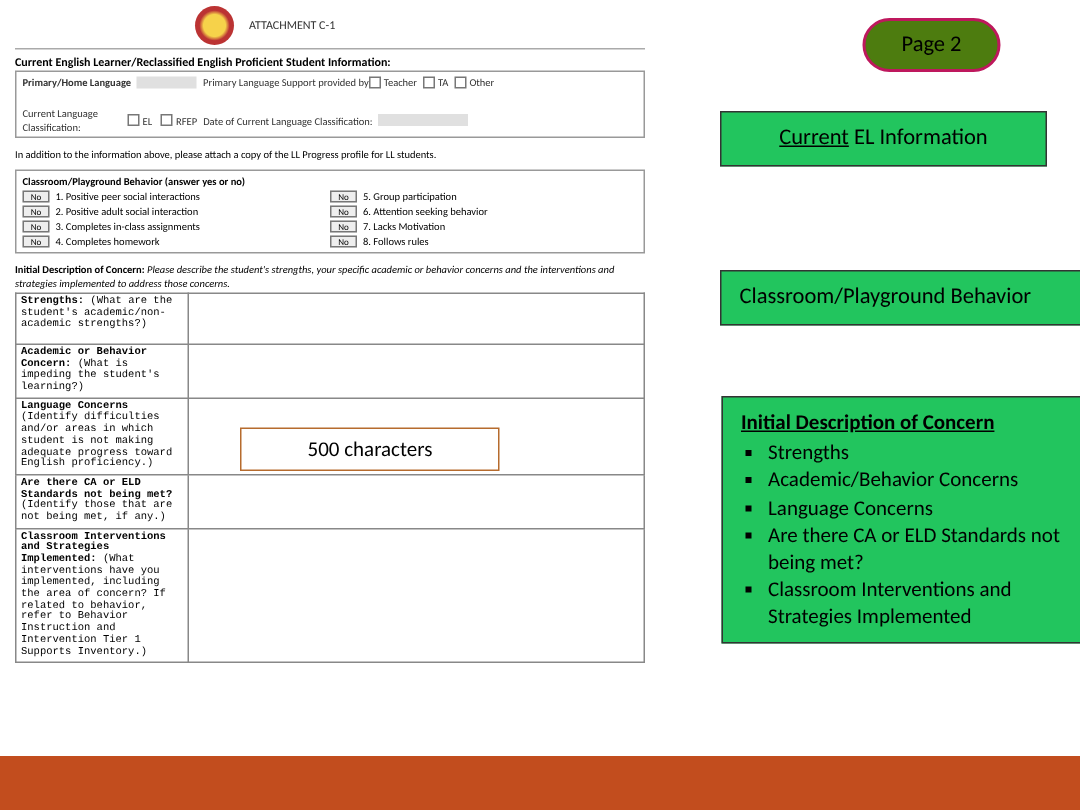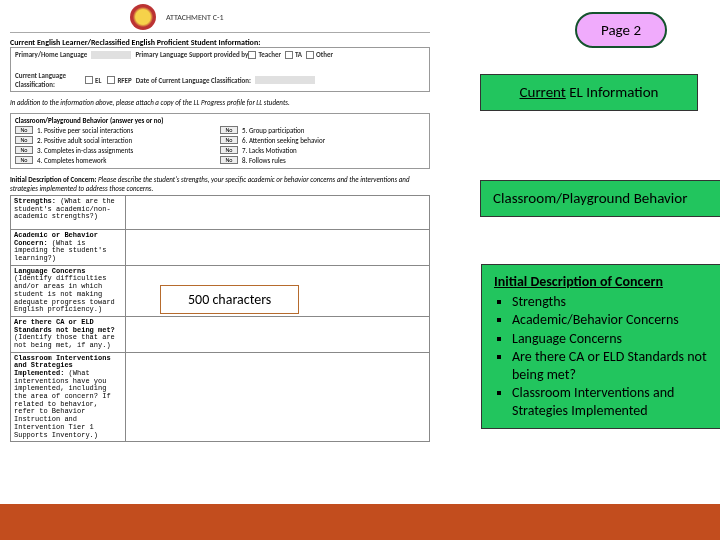--- a/index.html
+++ b/index.html
@@ -37,28 +37,28 @@
     font-size: 8px; font-weight: bold; color: #000;
     margin-top: 4px;
   }
   .form-block {
     border: 1px solid #999;
     font-size: 7px;
     color: #333;
     margin-bottom: 6px;
     background: #fff;
   }
-  .form-row { display: flex; align-items: center; padding: 2px 4px; font-weight: bold; }
+  .form-row { display: flex; align-items: center; padding: 2px 4px; }
   .gray-box { background: #e0e0e0; width: 40px; height: 8px; margin: 0 4px; display: inline-block; }
   .gray-box.wide { width: 60px; }
   .small-chk { width: 8px; height: 8px; border: 1px solid #777; display: inline-block; margin-right: 2px; }
   .behavior-block { border: 1px solid #999; font-size: 7px; padding: 2px 4px; margin-bottom: 6px; }
   .behav-cols { display: flex; }
   .behav-col { width: 50%; }
-  .behav-item { display: flex; margin: 1px 0; }
+  .behav-item { display: flex; align-items: center; margin: 1px 0; }
   .no-box {
     border: 1px solid #777; background: #eee;
     width: 18px; height: 8px; font-size: 6px;
     display: inline-flex; align-items: center; justify-content: center;
     margin-right: 4px;
   }
   .concern-intro { font-size: 7px; margin-bottom: 2px; }
   .concern-table { border-collapse: collapse; width: 100%; font-family: Liberation Mono, monospace; }
   .concern-table td {
     border: 1px solid #888;
@@ -66,42 +66,42 @@
     vertical-align: top;
     padding: 2px 3px;
   }
   .concern-table td.label-cell { width: 115px; line-height: 1.1; }
   .char-box {
     position: absolute;
     left: 160px;
     top: 285px;
     border: 1px solid #b66b2d;
     background: #fff;
-    padding: 5px 27px;
+    padding: 5px 44px;
     font-size: 14px;
     color: #000;
   }
   
   .annot {
     position: absolute;
     border: 1px solid #333;
     background: #22c55e;
     font-size: 15px;
     line-height: 1.25;
     padding: 8px 12px;
     color: #000;
   }
   .page-pill {
     position: absolute;
     left: 575px; top: 12px;
-    border: 2px solid #14532d;
+    border: 2px solid #be185d;
     border-radius: 22px;
     padding: 7px 24px;
     font-size: 15px;
-    background: #f0abfc;
+    background: #4d7c0f;
   }
   .annot.el { left: 480px; top: 74px; width: 218px; text-align: center; }
   .annot.el span.u { text-decoration: underline; }
   .annot.behav { left: 480px; top: 180px; width: 258px; }
   .annot.concern { left: 450px; top: 264px; width: 258px; font-size: 14px; margin-left: 31px; }
   .annot.concern .title { font-weight: bold; text-decoration: underline; }
   .annot.concern ul { margin: 2px 0 0 4px; padding-left: 14px; }
   .annot.concern li { margin-bottom: 1px; list-style: square; }
   .footer-bar {
     position: absolute;
@@ -138,21 +138,21 @@
       <span style="width:70px">Current Language Classification:</span>
       <span class="small-chk"></span>
         <span>EL</span>
       <span class="small-chk" style="margin-left:6px"></span>
         <span>RFEP</span>
       <span style="margin-left:4px">Date of Current Language Classification:</span>
       <span class="gray-box wide"></span>
     </div>
   </div>
 
-  <div style="font-size:7px;font-style:italic;margin-bottom:6px">In addition to the information above, please attach a copy of the LL Progress profile for LL students.</div>
+  <div style="font-size:7px;margin-bottom:6px">In addition to the information above, please attach a copy of the LL Progress profile for LL students.</div>
 
   <div class="behavior-block">
     <b>Classroom/Playground Behavior (answer yes or no)</b>
     <div class="behav-cols">
       <div class="behav-col">
         <div class="behav-item">
             <span class="no-box">No</span>
             <span>1. Positive peer social interactions</span>
           </div>
         <div class="behav-item">

